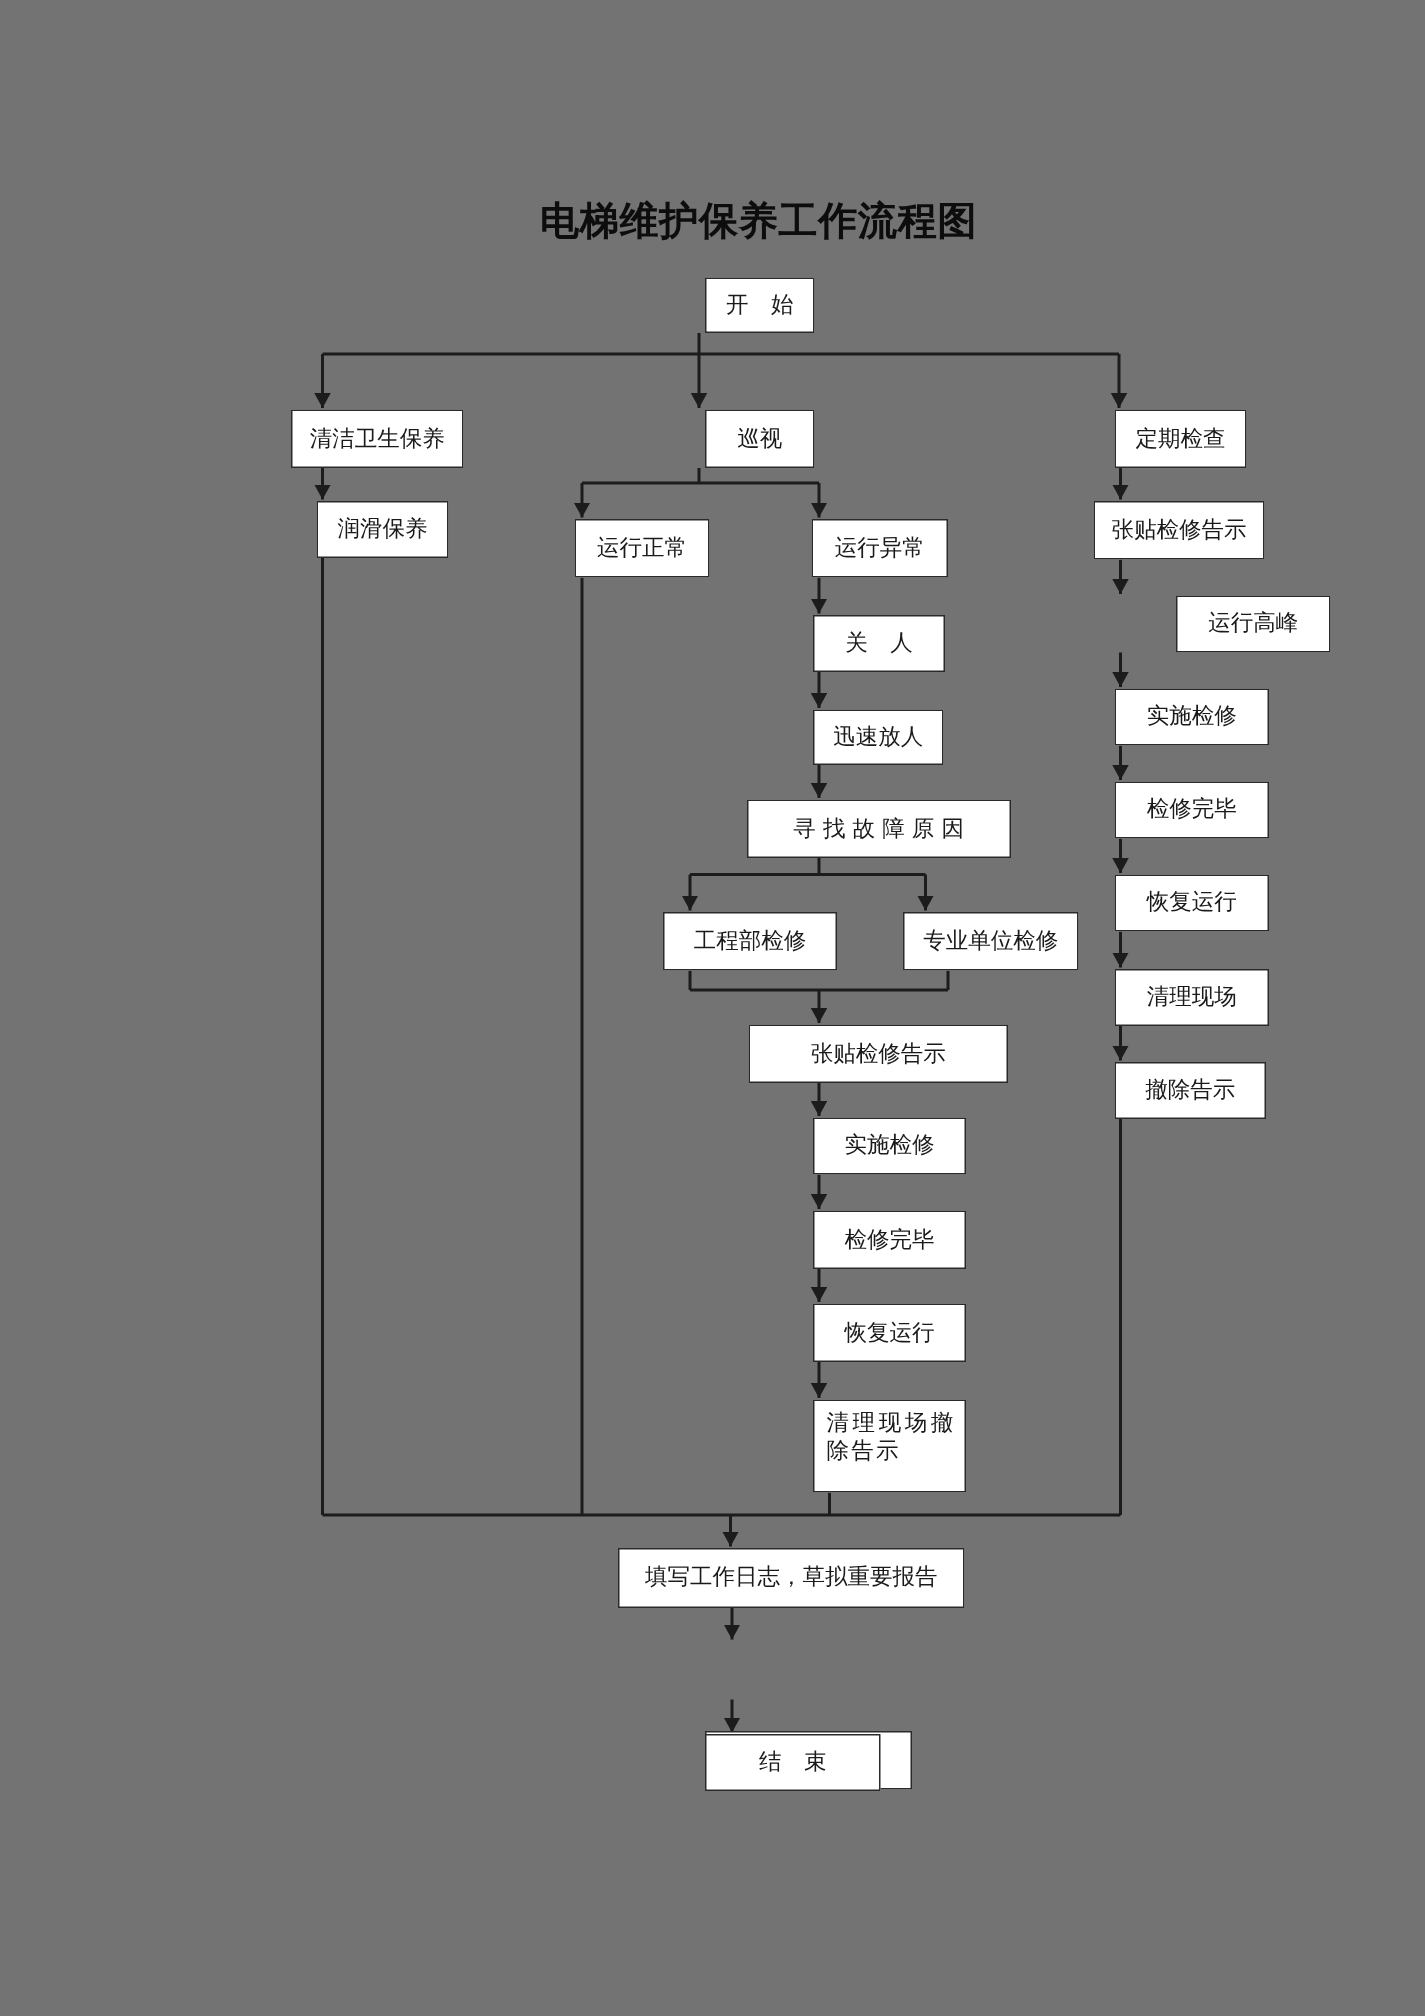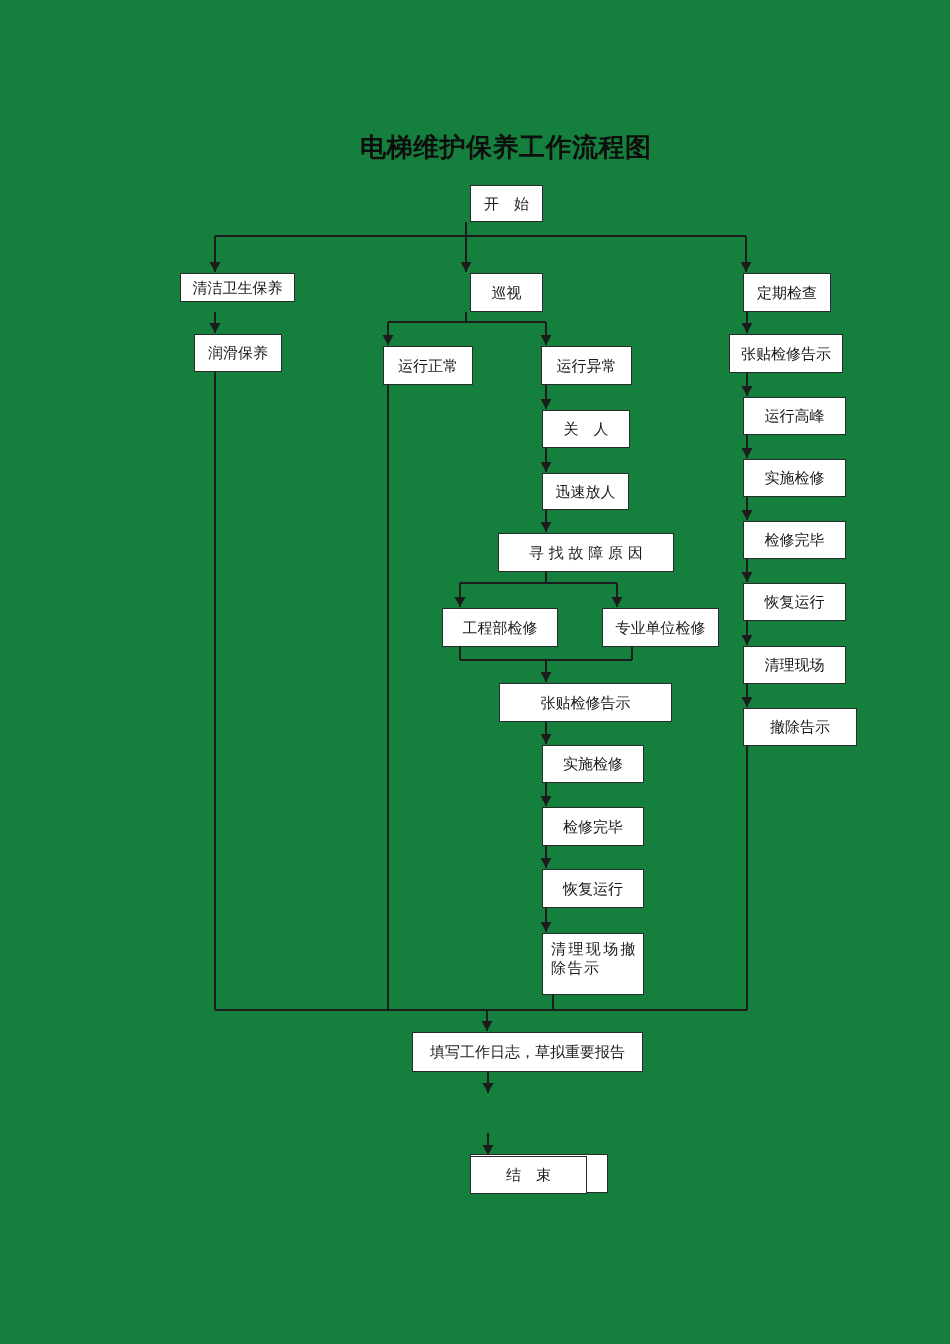--- a/index.html
+++ b/index.html
@@ -1,20 +1,20 @@
 <!DOCTYPE html>
 <html><head>
 <meta charset="utf-8">
 <style>
   html, body { margin: 0; padding: 0; background: #ffffff; }
   #page {
     position: relative;
     width: 950px;
     height: 1344px;
-    background: #15803d;
+    background: #737373;
     font-family: "Liberation Serif", "DejaVu Serif", serif;
     color: #111111;
     overflow: hidden;
   }
   #title {
     position: absolute;
     left: 360px;
     top: 130px;
     width: 290px;
     font-family: "Liberation Sans", "DejaVu Sans", sans-serif;
@@ -114,45 +114,45 @@
 
       <line x1="215" y1="1010" x2="747" y2="1010"></line>
       <line x1="487" y1="1010" x2="487" y2="1031" marker-end="url(#ah)"></line>
       <line x1="488" y1="1072" x2="488" y2="1093" marker-end="url(#ah)"></line>
       <line x1="488" y1="1133" x2="488" y2="1155" marker-end="url(#ah)"></line>
     </g>
   </svg>
 
   <div class="node" style="left:430px;top:185px;width:73px;height:37px">开　始</div>
 
-  <div class="node" style="left:140px;top:273px;width:115px;height:29px">清洁卫生保养</div>
+  <div class="node" style="left:154px;top:273px;width:115px;height:39px">清洁卫生保养</div>
   <div class="node" style="left:430px;top:273px;width:73px;height:39px">巡视</div>
   <div class="node" style="left:703px;top:273px;width:88px;height:39px">定期检查</div>
 
-  <div class="node" style="left:154px;top:334px;width:88px;height:38px">润滑保养</div>
+  <div class="node" style="left:171px;top:334px;width:88px;height:38px">润滑保养</div>
   <div class="node" style="left:343px;top:346px;width:90px;height:39px">运行正常</div>
   <div class="node" style="left:501px;top:346px;width:91px;height:39px">运行异常</div>
   <div class="node" style="left:689px;top:334px;width:114px;height:39px">张贴检修告示</div>
 
   <div class="node" style="left:502px;top:410px;width:88px;height:38px">关　人</div>
-  <div class="node" style="left:703px;top:397px;width:103px;height:38px">运行高峰</div>
+  <div class="node" style="left:744px;top:397px;width:103px;height:38px">运行高峰</div>
 
   <div class="node" style="left:502px;top:473px;width:87px;height:37px">迅速放人</div>
   <div class="node" style="left:703px;top:459px;width:103px;height:38px">实施检修</div>
 
   <div class="node node--wide" style="left:458px;top:533px;width:176px;height:39px">寻 找 故 障 原 因</div>
   <div class="node" style="left:703px;top:521px;width:103px;height:38px">检修完毕</div>
 
   <div class="node" style="left:402px;top:608px;width:116px;height:39px">工程部检修</div>
   <div class="node" style="left:562px;top:608px;width:117px;height:39px">专业单位检修</div>
   <div class="node" style="left:703px;top:583px;width:103px;height:38px">恢复运行</div>
 
   <div class="node" style="left:459px;top:683px;width:173px;height:39px">张贴检修告示</div>
   <div class="node" style="left:703px;top:646px;width:103px;height:38px">清理现场</div>
-  <div class="node" style="left:703px;top:708px;width:114px;height:38px">撤除告示</div>
+  <div class="node" style="left:703px;top:708px;width:101px;height:38px">撤除告示</div>
 
   <div class="node" style="left:502px;top:745px;width:102px;height:38px">实施检修</div>
   <div class="node" style="left:502px;top:807px;width:102px;height:39px">检修完毕</div>
   <div class="node" style="left:502px;top:869px;width:102px;height:39px">恢复运行</div>
   <div class="node" style="left:372px;top:1032px;width:231px;height:40px">填写工作日志，草拟重要报告</div>
 
   <div class="node node--tall" style="left:502px;top:933px;width:102px;height:62px">清理现场撤除告示</div>
   <div class="node" style="left:430px;top:1154px;width:138px;height:39px">做好月报</div>
   <div class="node" style="left:430px;top:1156px;width:117px;height:38px">结　束</div>
 

